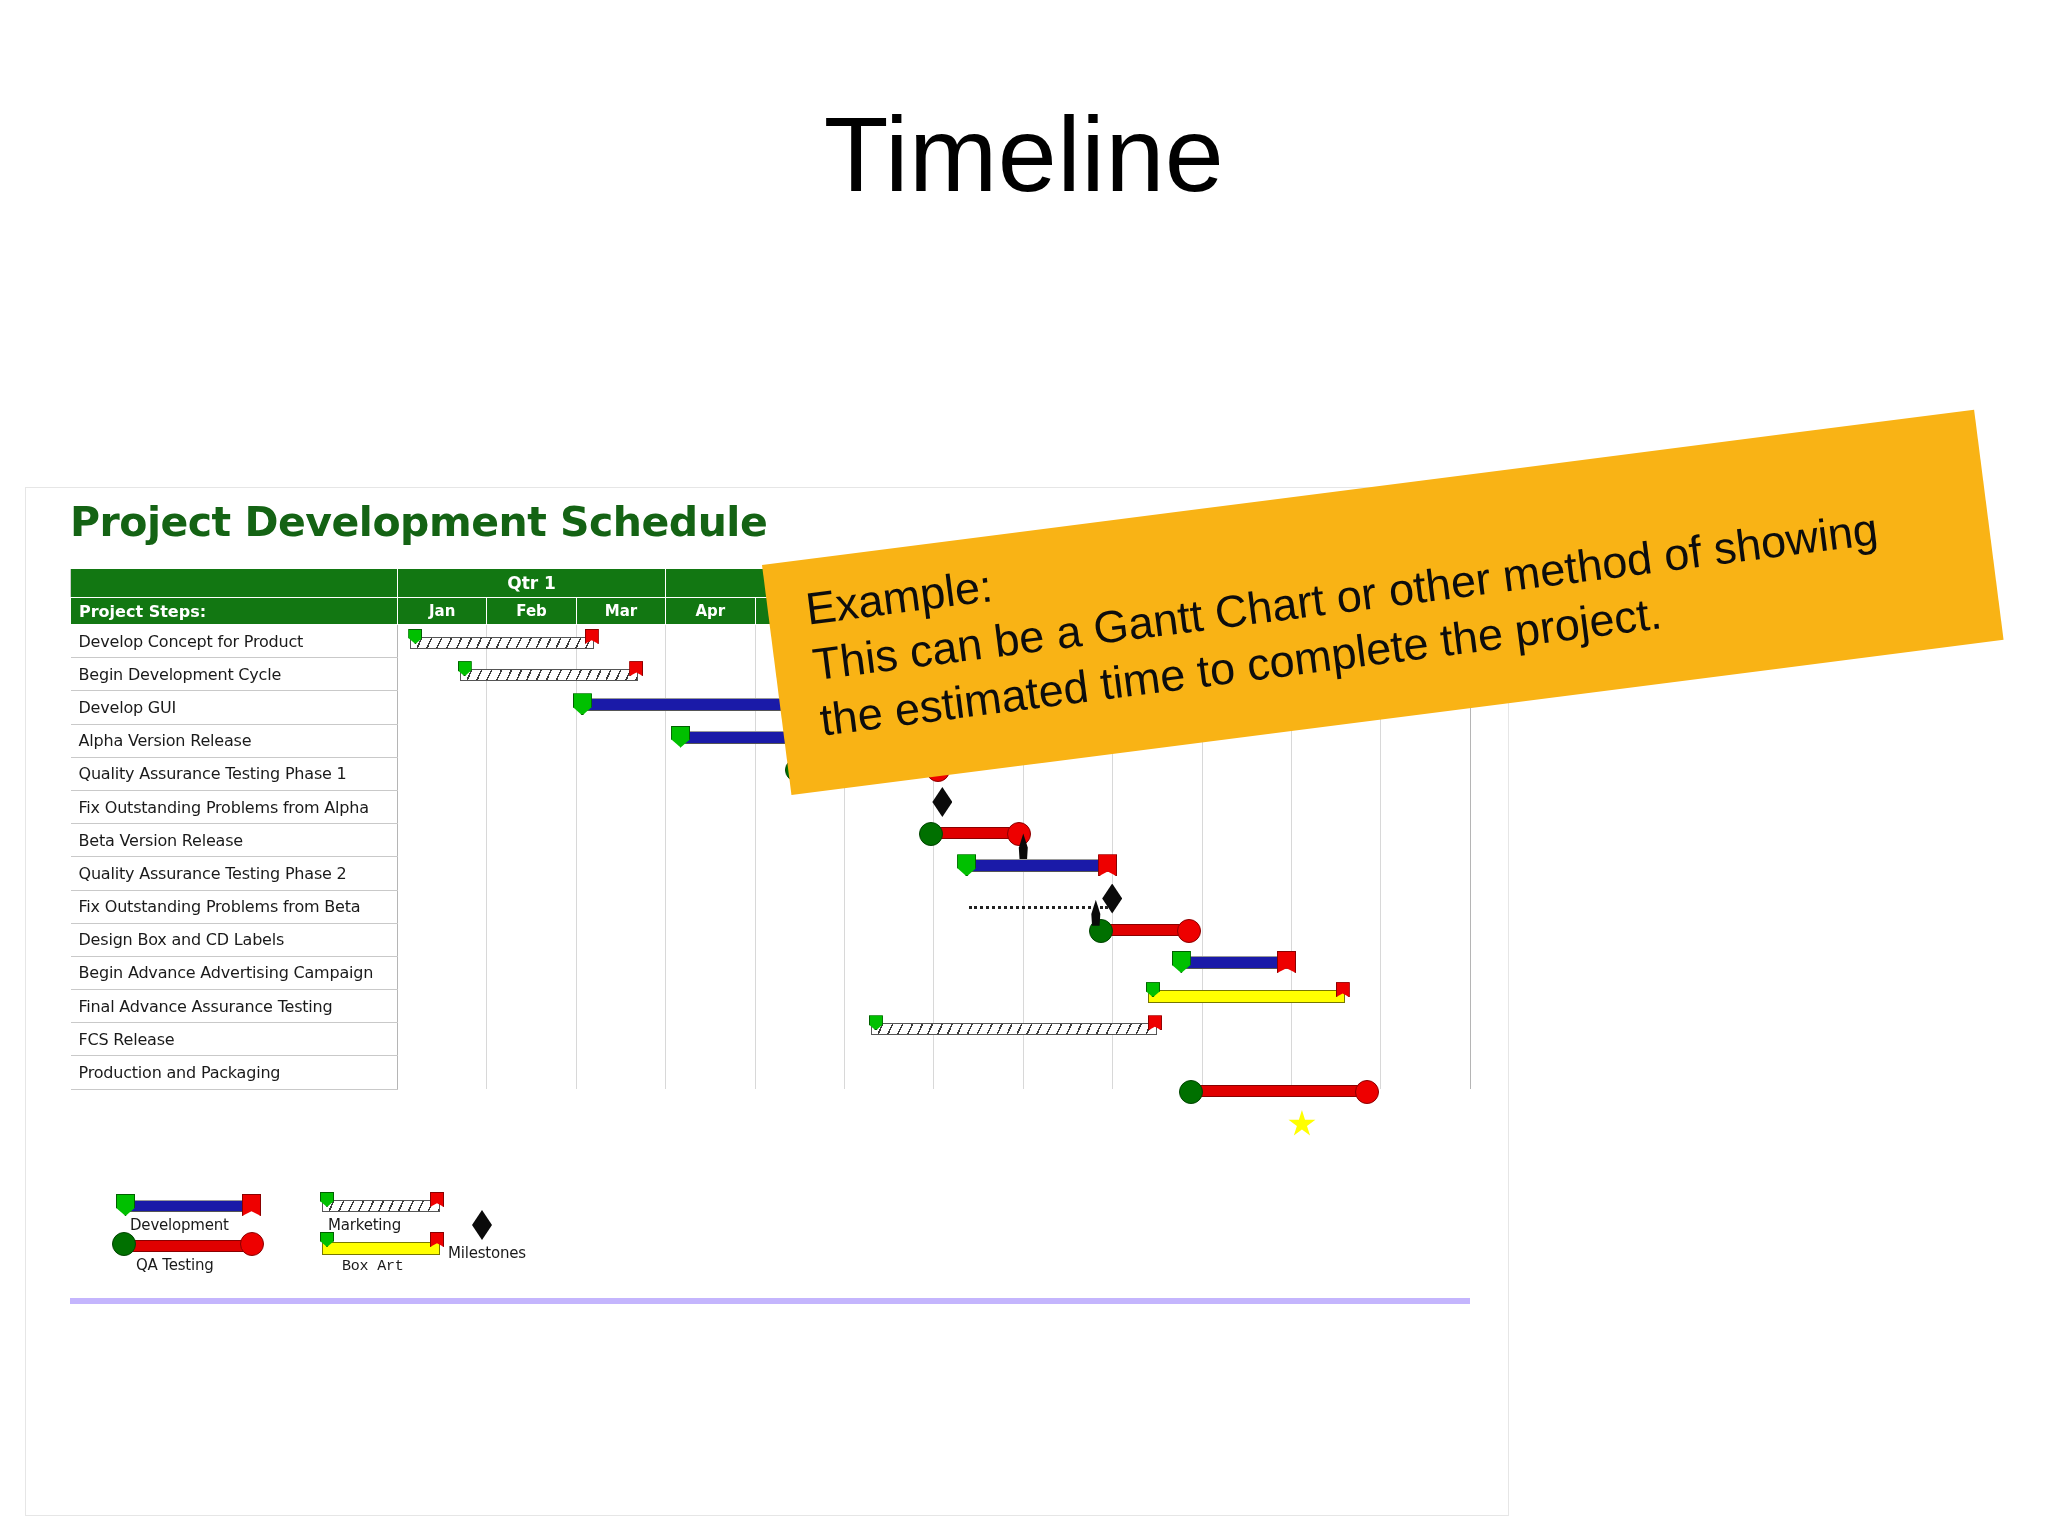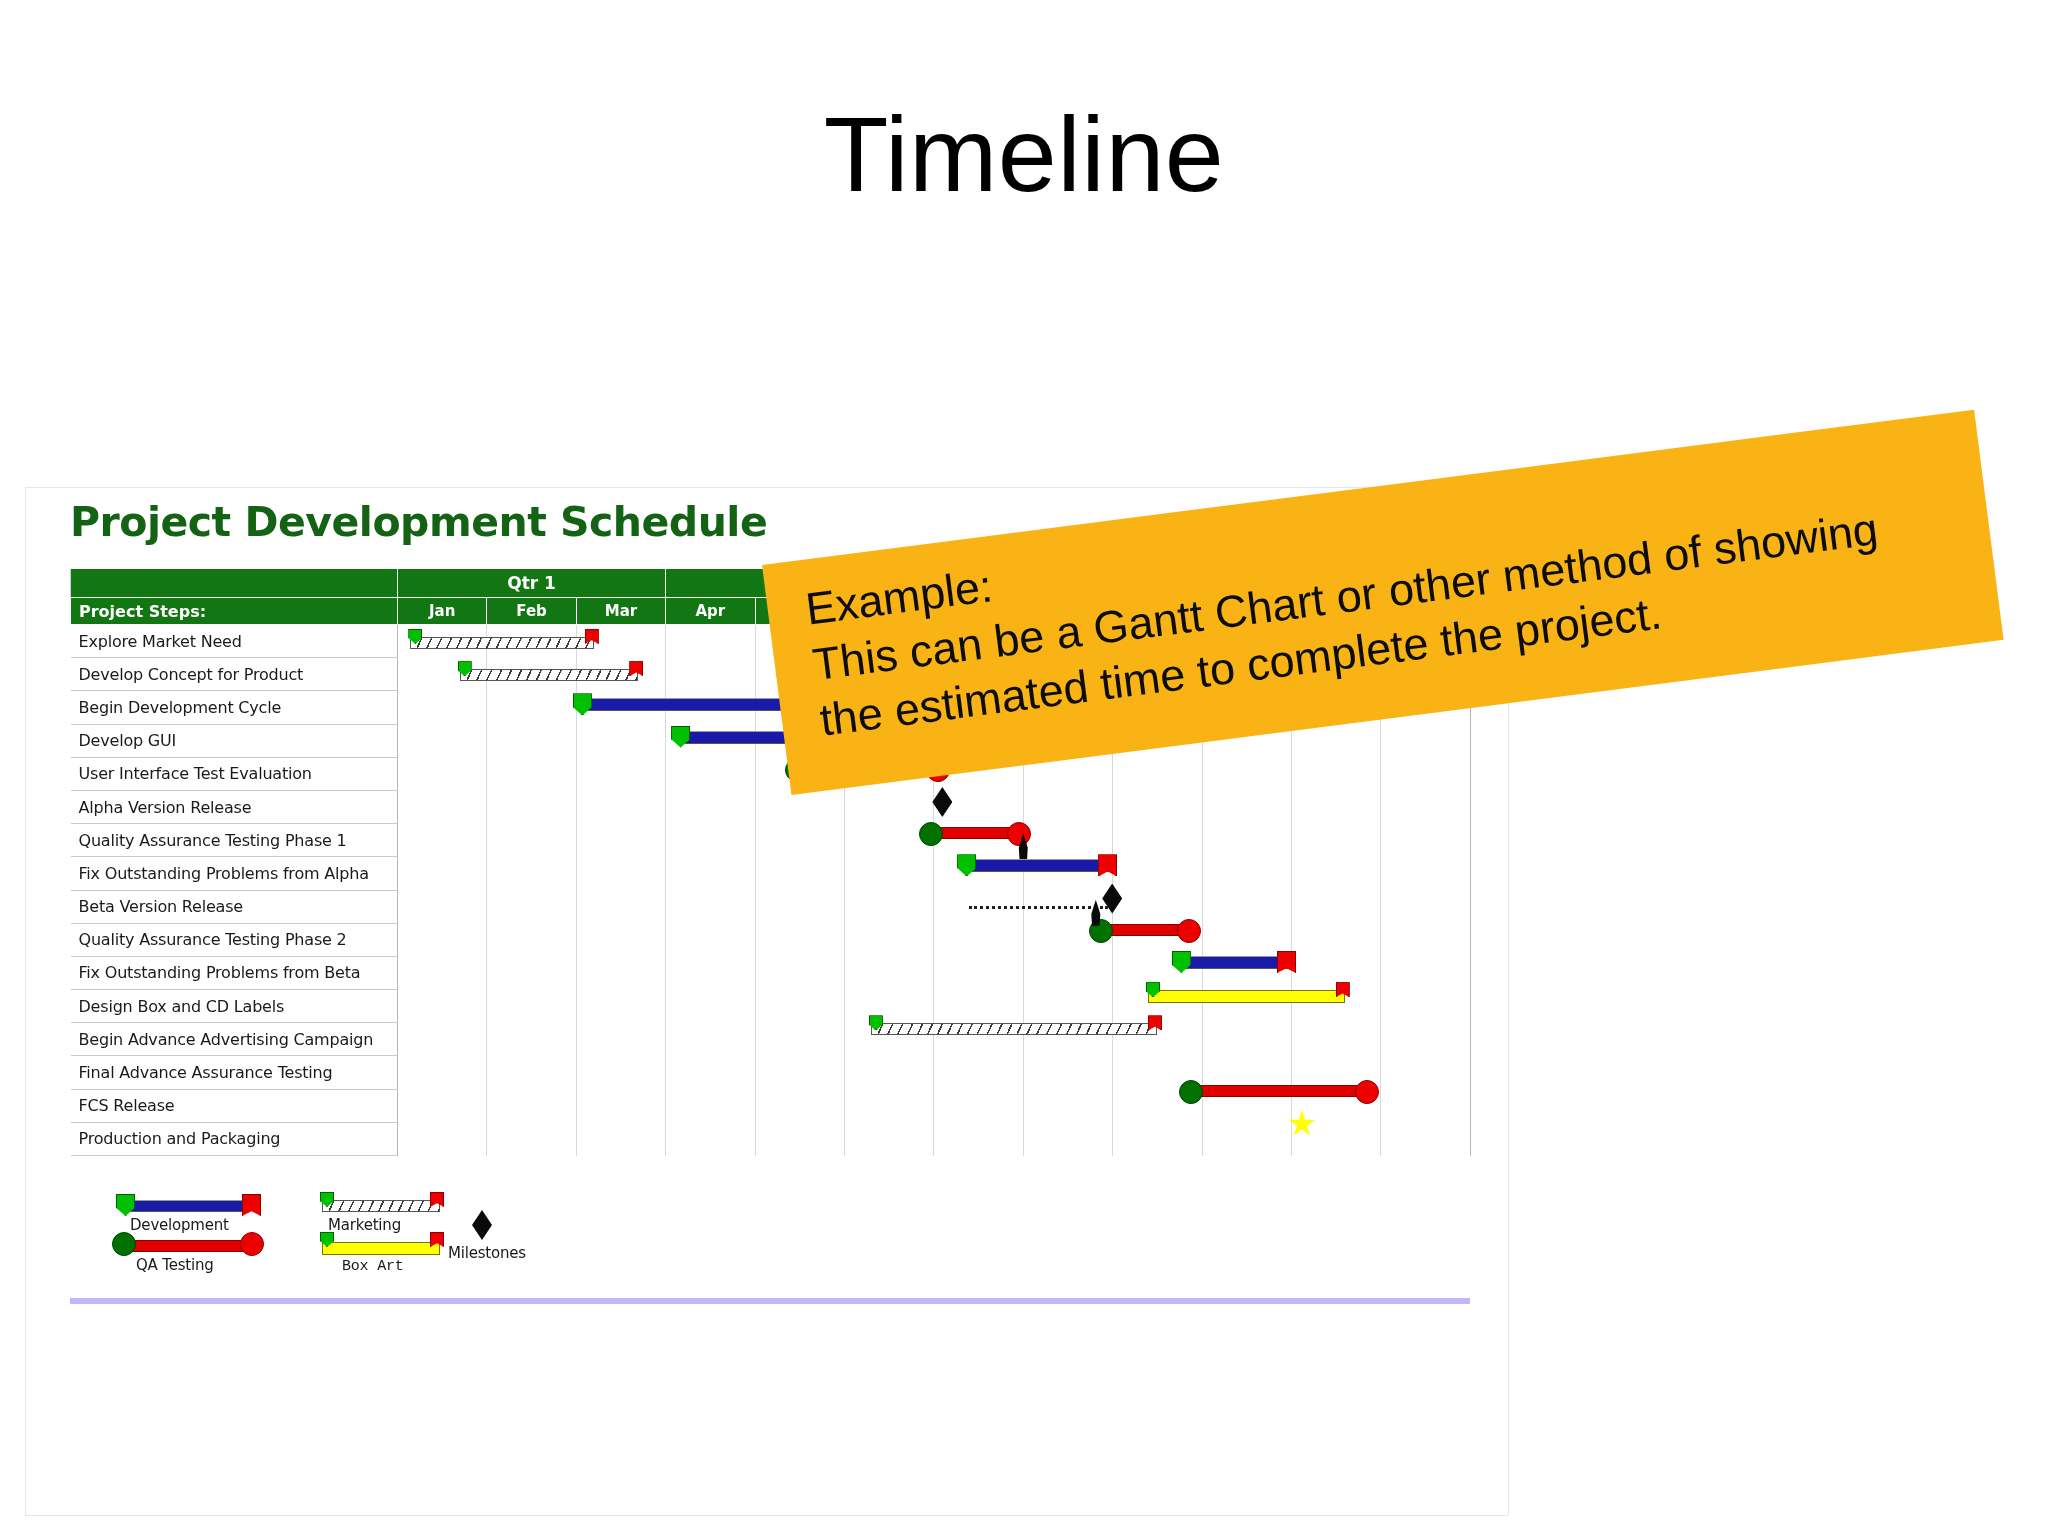--- a/index.html
+++ b/index.html
@@ -310,35 +310,20 @@
           <td class="hdr-month">May</td>
           <td class="hdr-month">Jun</td>
           <td class="hdr-month">Jul</td>
           <td class="hdr-month">Aug</td>
           <td class="hdr-month">Sep</td>
           <td class="hdr-month">Oct</td>
           <td class="hdr-month">Nov</td>
           <td class="hdr-month">Dec</td>
         </tr>
 
-      <tr>
-            <td class="task-cell">Explore Market Need</td>
-            <td class="grid-cell"></td>
-            <td class="grid-cell"></td>
-            <td class="grid-cell"></td>
-            <td class="grid-cell"></td>
-            <td class="grid-cell"></td>
-            <td class="grid-cell"></td>
-            <td class="grid-cell"></td>
-            <td class="grid-cell"></td>
-            <td class="grid-cell"></td>
-            <td class="grid-cell"></td>
-            <td class="grid-cell"></td>
-            <td class="grid-cell last"></td>
-          </tr>
           <tr>
             <td class="task-cell">Develop Concept for Product</td>
             <td class="grid-cell"></td>
             <td class="grid-cell"></td>
             <td class="grid-cell"></td>
             <td class="grid-cell"></td>
             <td class="grid-cell"></td>
             <td class="grid-cell"></td>
             <td class="grid-cell"></td>
             <td class="grid-cell"></td>
@@ -357,35 +342,20 @@
             <td class="grid-cell"></td>
             <td class="grid-cell"></td>
             <td class="grid-cell"></td>
             <td class="grid-cell"></td>
             <td class="grid-cell"></td>
             <td class="grid-cell"></td>
             <td class="grid-cell last"></td>
           </tr>
           <tr>
             <td class="task-cell">Develop GUI</td>
-            <td class="grid-cell"></td>
-            <td class="grid-cell"></td>
-            <td class="grid-cell"></td>
-            <td class="grid-cell"></td>
-            <td class="grid-cell"></td>
-            <td class="grid-cell"></td>
-            <td class="grid-cell"></td>
-            <td class="grid-cell"></td>
-            <td class="grid-cell"></td>
-            <td class="grid-cell"></td>
-            <td class="grid-cell"></td>
-            <td class="grid-cell last"></td>
-          </tr>
-          <tr>
-            <td class="task-cell">User Interface Test Evaluation</td>
             <td class="grid-cell"></td>
             <td class="grid-cell"></td>
             <td class="grid-cell"></td>
             <td class="grid-cell"></td>
             <td class="grid-cell"></td>
             <td class="grid-cell"></td>
             <td class="grid-cell"></td>
             <td class="grid-cell"></td>
             <td class="grid-cell"></td>
             <td class="grid-cell"></td>

